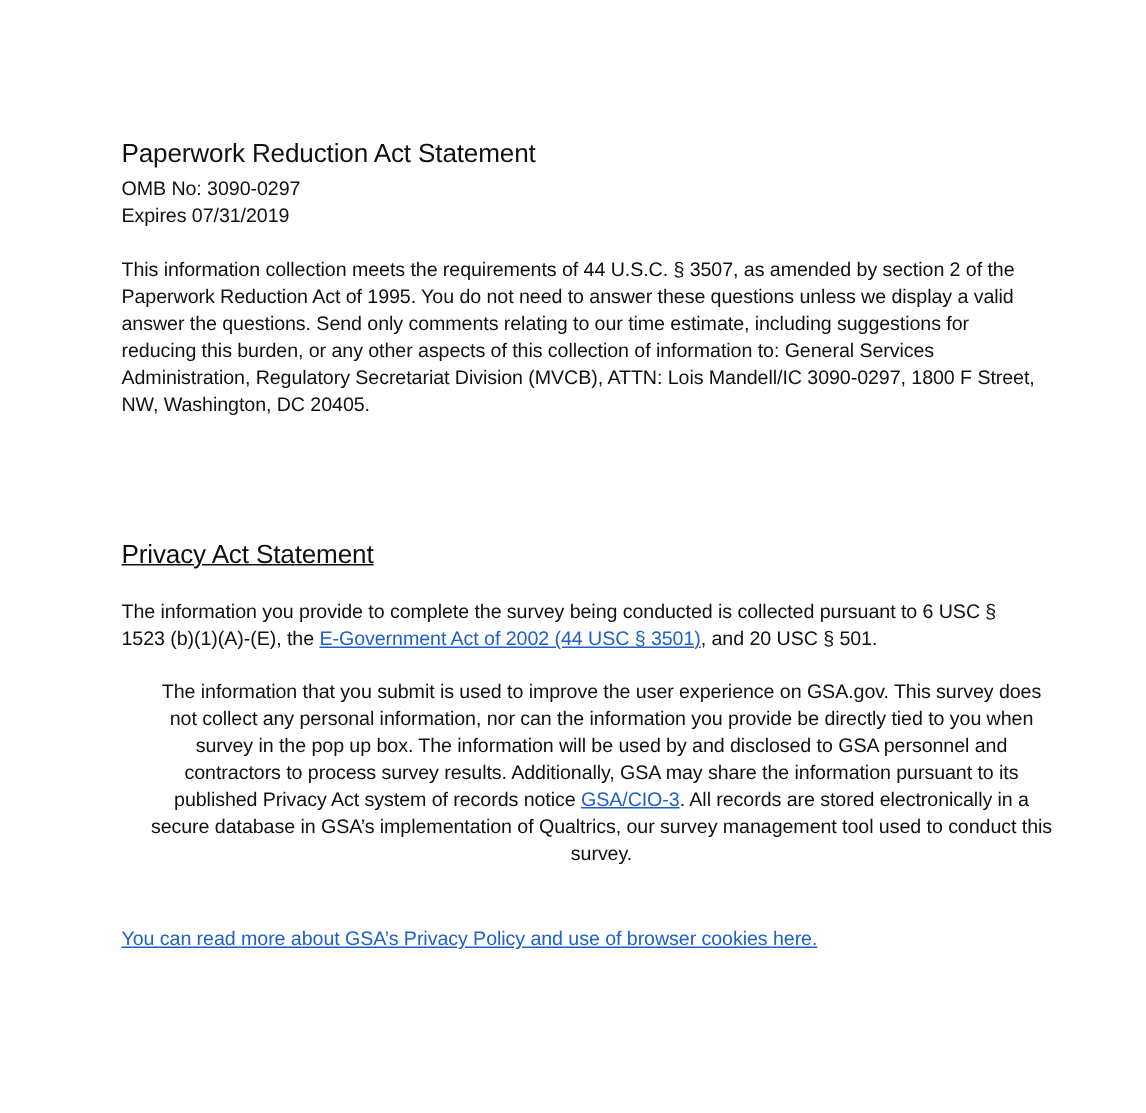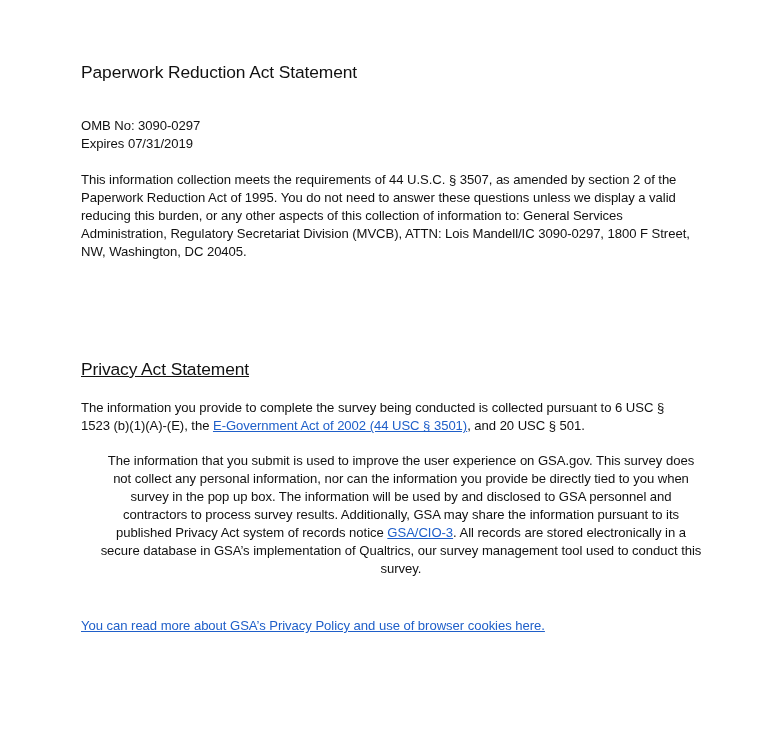--- a/index.html
+++ b/index.html
@@ -42,21 +42,21 @@
       color: #111111;
     }
     .para .line {
       display: block;
       white-space: nowrap;
     }
     a.link {
       color: #1f5fc9;
       text-underline-offset: 1px;
     }
-    #h-pra { top: 62px; }
+    #h-pra { top: 92px; }
     #omb { top: 117px; }
     #pra-body { top: 171px; }
     #h-privacy { top: 359px; text-decoration: underline; }
     #priv-1 { top: 399px; }
     #priv-2 { top: 452px; text-align: center; }
     #more { top: 617px; }
   </style>
 </head>
 <body>
 
@@ -65,20 +65,21 @@
   <h2 class="heading" id="h-pra">Paperwork Reduction Act Statement</h2>
 
   <p class="para" id="omb">
     <span class="line">OMB No: 3090-0297</span>
     <span class="line">Expires 07/31/2019</span>
   </p>
 
   <p class="para" id="pra-body">
     <span class="line">This information collection meets the requirements of 44 U.S.C. § 3507, as amended by section 2 of the</span>
     <span class="line">Paperwork Reduction Act of 1995. You do not need to answer these questions unless we display a valid</span>
+    <span class="line">answer the questions. Send only comments relating to our time estimate, including suggestions for</span>
     <span class="line">reducing this burden, or any other aspects of this collection of information to: General Services</span>
     <span class="line">Administration, Regulatory Secretariat Division (MVCB), ATTN: Lois Mandell/IC 3090-0297, 1800 F Street,</span>
     <span class="line">NW, Washington, DC 20405.</span>
   </p>
 
   <h2 class="heading" id="h-privacy">Privacy Act Statement</h2>
 
   <p class="para" id="priv-1">
     <span class="line">The information you provide to complete the survey being conducted is collected pursuant to 6 USC §</span>
     <span class="line"><span>1523 (b)(1)(A)-(E), the </span><a class="link" href="#">E-Government Act of 2002 (44 USC § 3501)</a><span>, and 20 USC § 501.</span></span>

